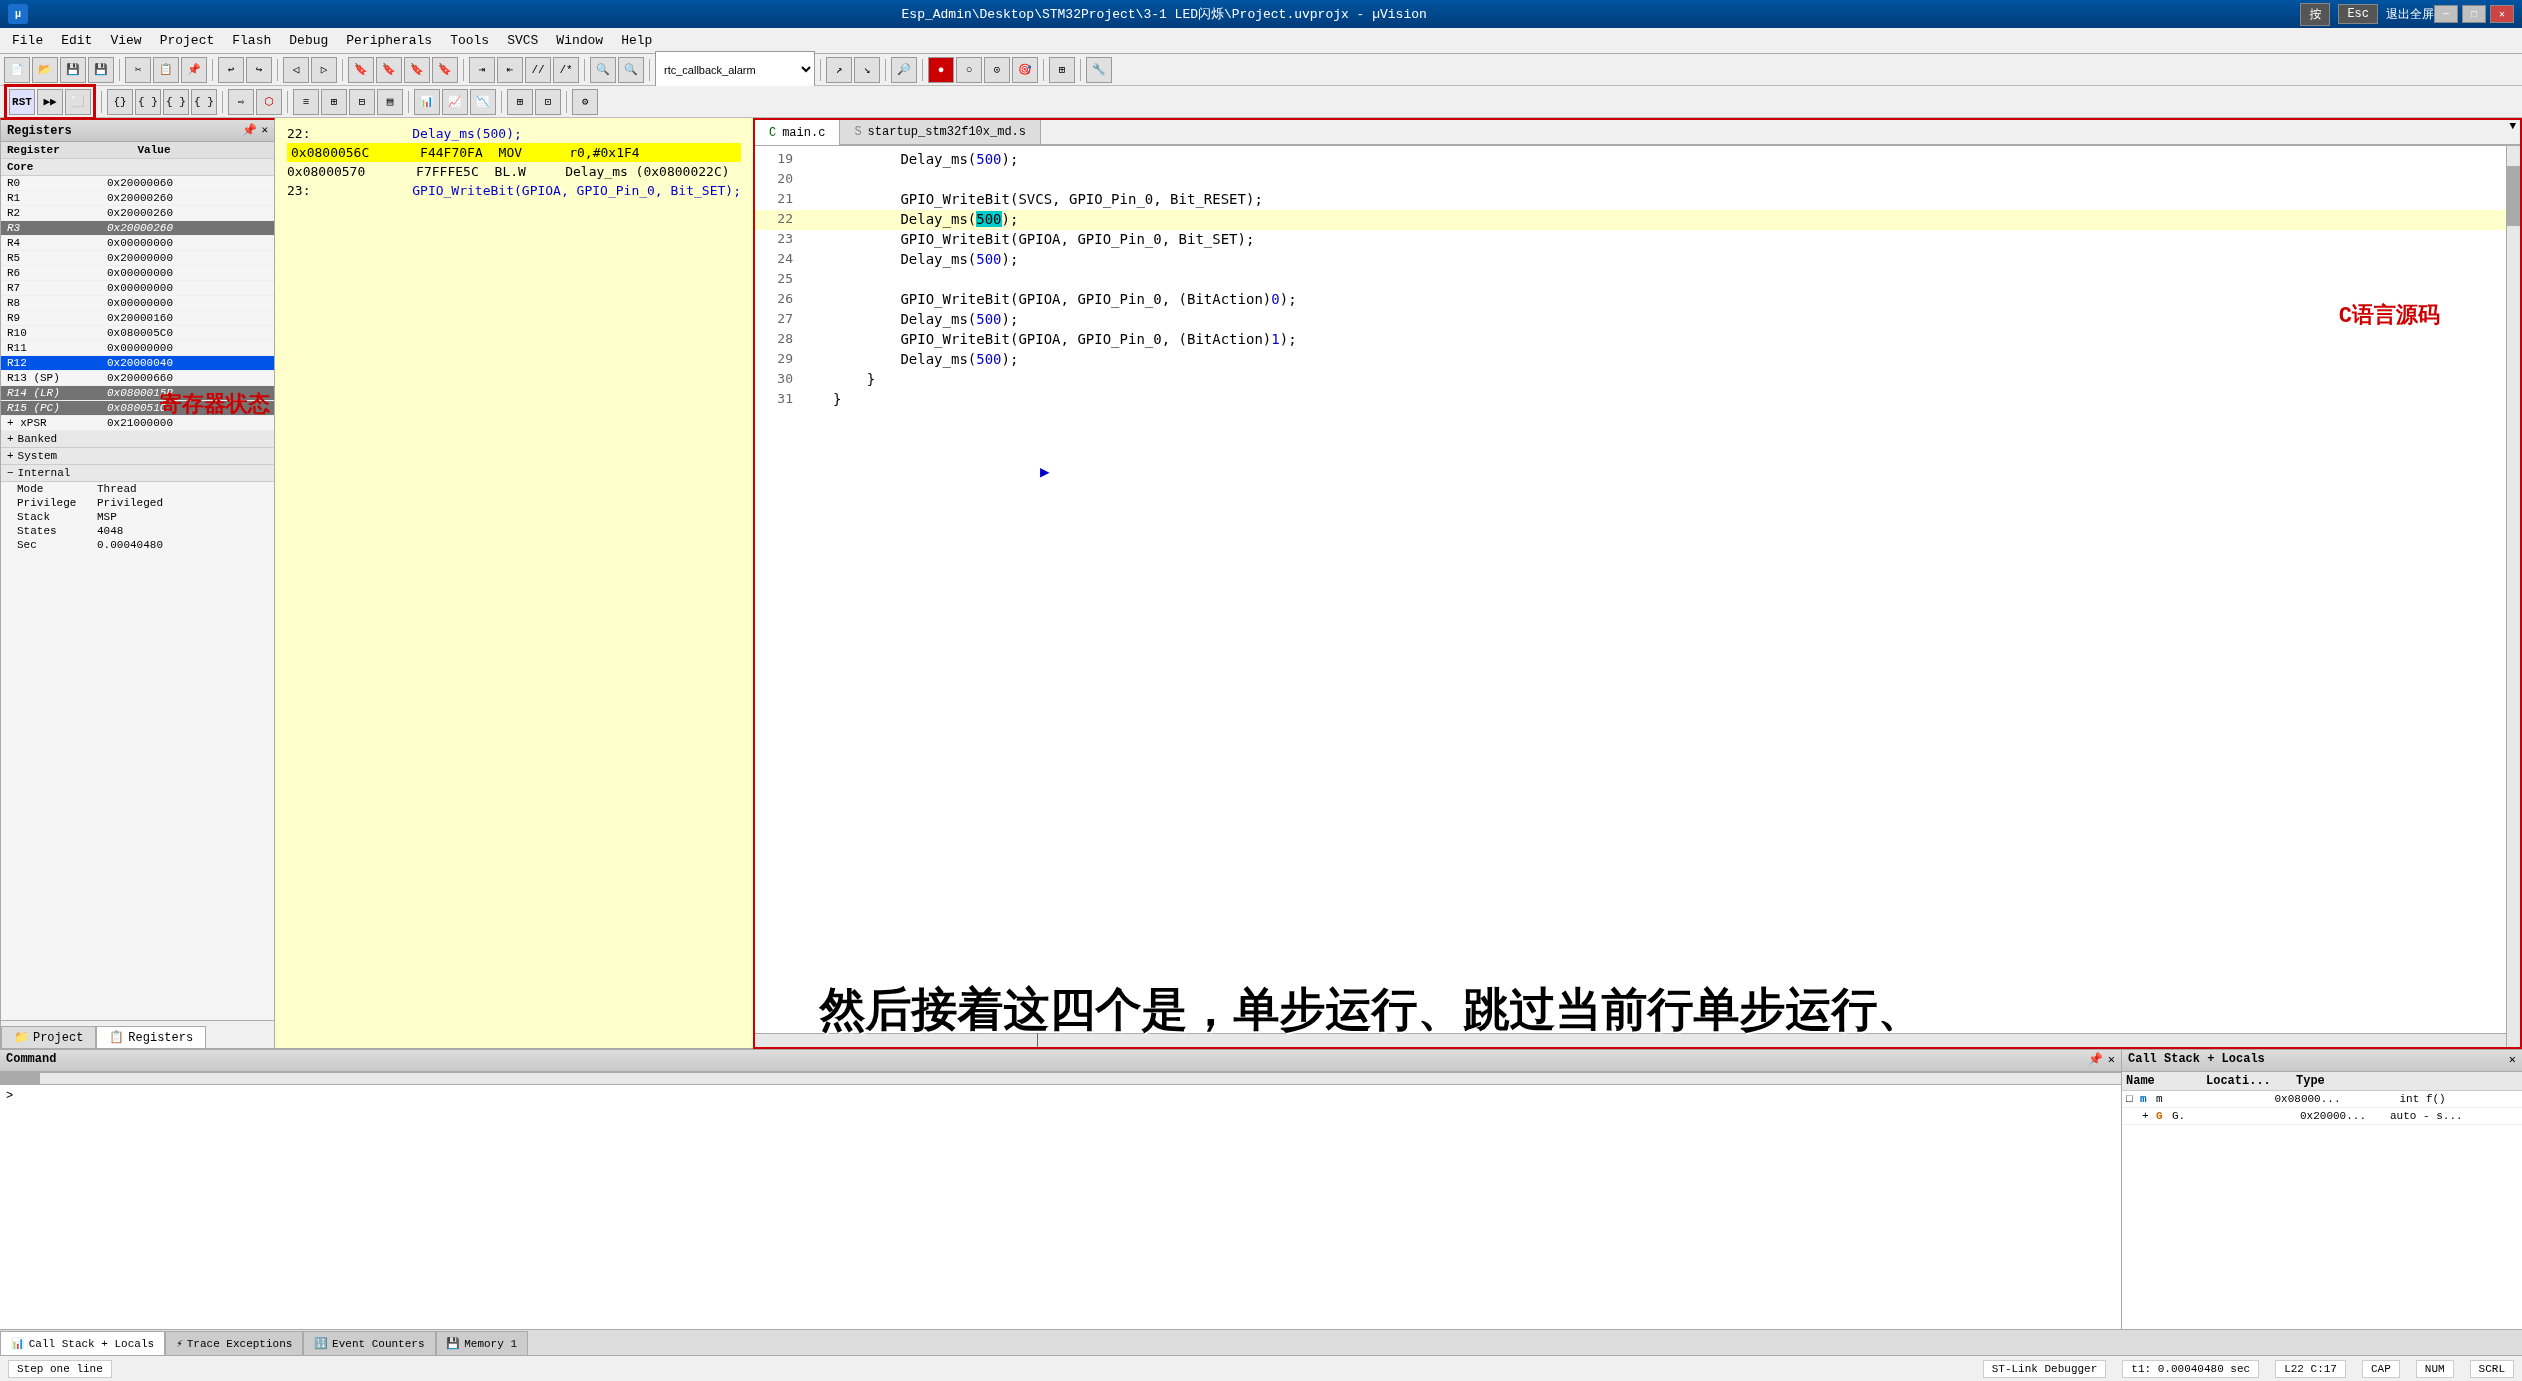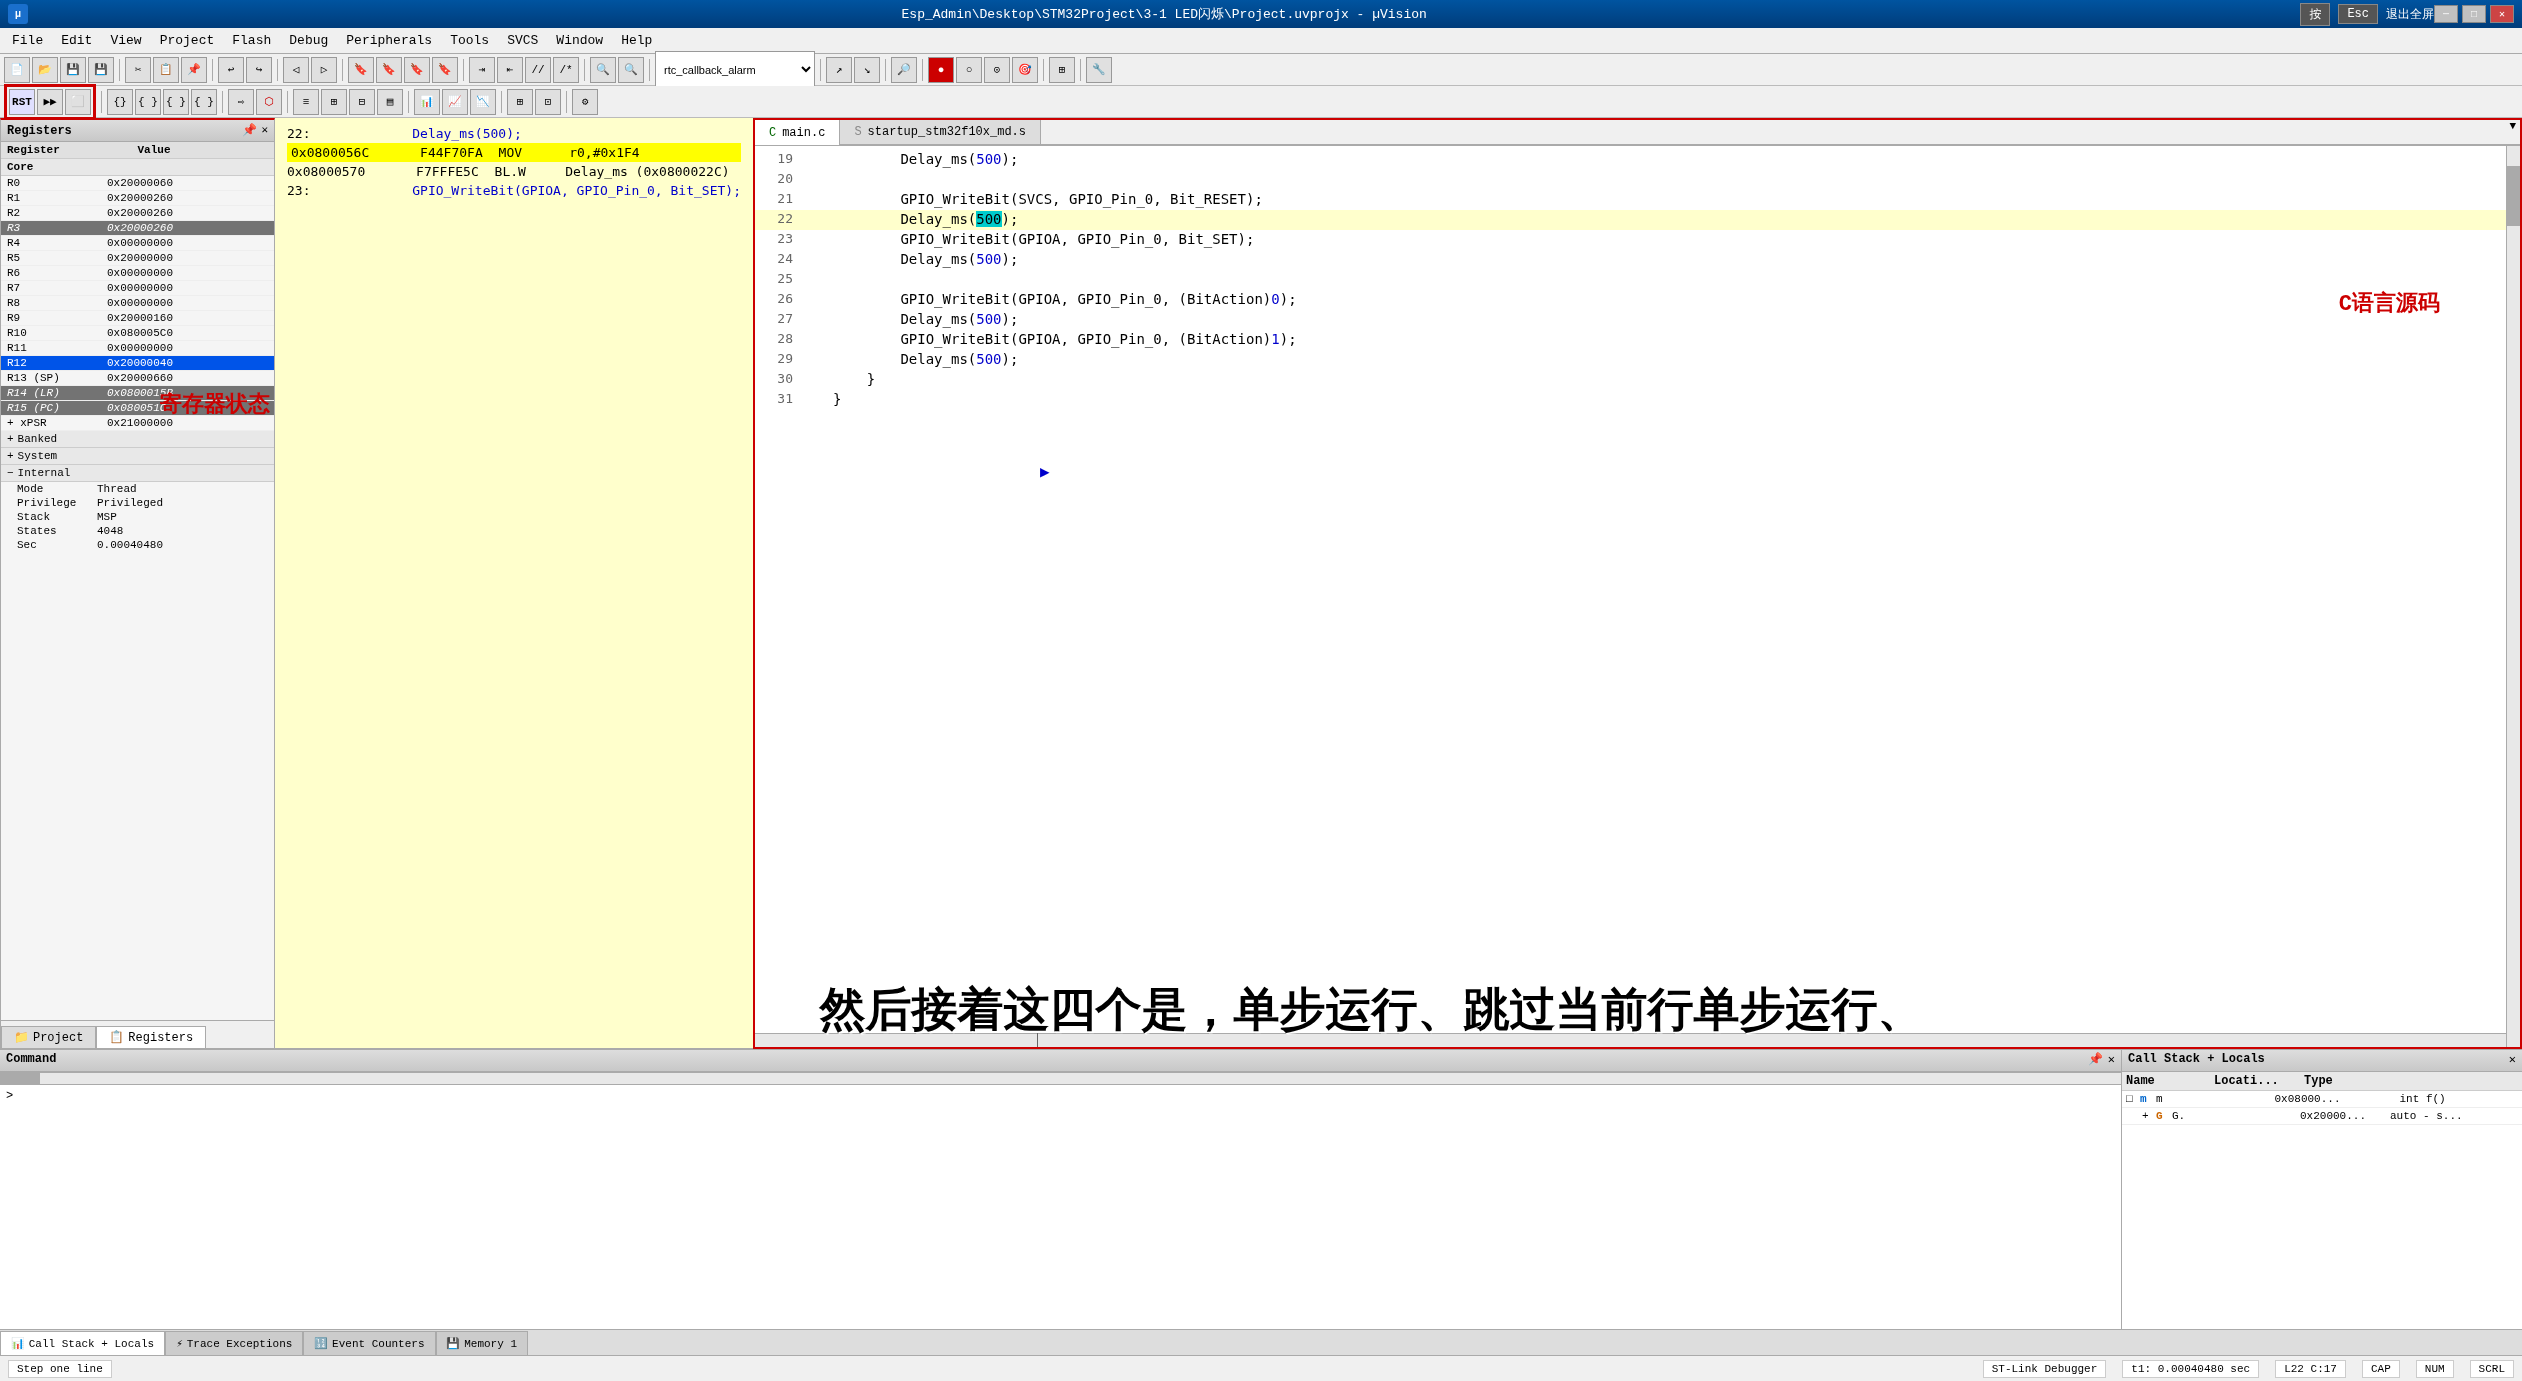--- a/index.html
+++ b/index.html
@@ -239,21 +239,21 @@
     }
     .line-code {
       flex: 1;
       padding-left: 8px;
       white-space: pre;
       font-size: 14px;
     }
     .c-annotation {
       position: absolute;
       right: 80px;
-      top: 168px;
+      top: 180px;
       color: #cc0000;
       font-size: 22px;
       font-weight: bold;
     }
 
     
     #bottom-area {
       height: 280px;
       display: flex;
       border-top: 1px solid #aaa;
@@ -322,21 +322,21 @@
       overflow-y: auto;
       font-size: 12px;
     }
     .cs-header-row {
       display: flex;
       background: #e8e8e8;
       border-bottom: 1px solid #ccc;
       padding: 2px 4px;
       font-weight: bold;
     }
-    .cs-col-name { width: 88px; }
+    .cs-col-name { width: 80px; }
     .cs-col-loc { width: 90px; }
     .cs-col-type { flex: 1; }
     .cs-row {
       display: flex;
       padding: 2px 4px;
       border-bottom: 1px solid #eee;
       align-items: center;
       font-size: 11px;
     }
     .cs-expand { width: 14px; cursor: pointer; }

